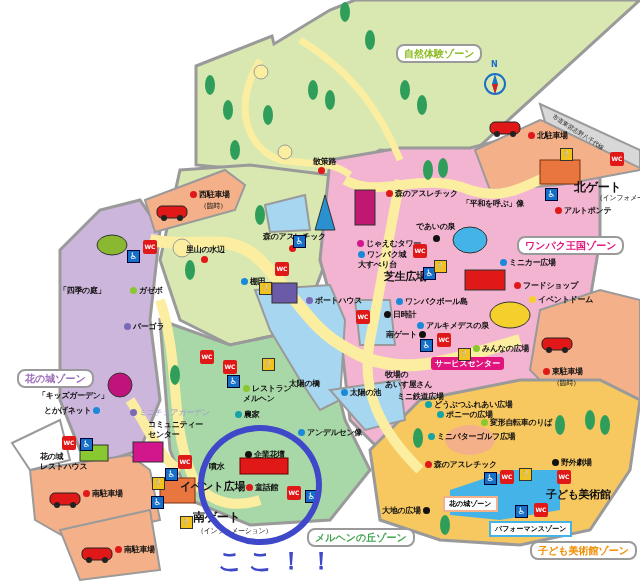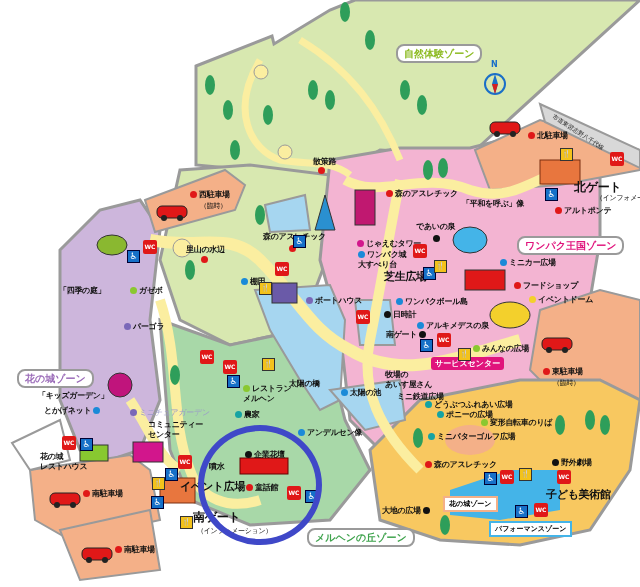--- a/index.html
+++ b/index.html
@@ -136,20 +136,21 @@
 
     <circle cx="120" cy="385" r="12" fill="#c0147c" stroke="#333"></circle>
 
     <rect x="272" y="283" width="25" height="20" fill="#6a5aa8" stroke="#333"></rect>
   </svg>
 
   <div class="zone" style="left:396px; top:44px; color:#8dbb22;">自然体験ゾーン</div>
   <div class="zone" style="left:517px; top:236px; color:#e0147c;">ワンパク王国ゾーン</div>
   <div class="zone" style="left:17px; top:369px; color:#9a6ab8;">花の城ゾーン</div>
   <div class="zone" style="left:307px; top:528px; color:#3fa34d;">メルヘンの丘ゾーン</div>
+  <div class="zone" style="left:530px; top:541px; color:#f08c00;">子ども美術館ゾーン</div>
   <div class="plain-zone" style="left:443px; top:496px; border:2px solid #f4b088;">花の城ゾーン</div>
   <div class="plain-zone" style="left:489px; top:521px; border:2px solid #44b4e8;">パフォーマンスゾーン</div>
 
   <div class="road-label" style="left:548px; top:128px;">市道東習志野八千代線</div>
 
   <div class="lbl" style="left:491px; top:60px; color:#1a6fc8;">N</div>
 
   <div class="lbl gate" style="left:574px; top:182px;">北ゲート</div>
   <div class="lbl sub" style="left:596px; top:193px;">（インフォメーション）</div>
   <div class="lbl gate" style="left:193px; top:512px;">南ゲート</div>
@@ -280,13 +281,14 @@
   <div class="wc" style="left:287px; top:486px; background:#e01818;">WC</div>
   <div class="hc" style="left:305px; top:490px;">♿</div>
   <div class="hc" style="left:484px; top:472px;">♿</div>
   <div class="wc" style="left:500px; top:470px; background:#e01818;">WC</div>
   <div class="info" style="left:519px; top:468px;">🍴</div>
   <div class="wc" style="left:557px; top:470px; background:#e01818;">WC</div>
   <div class="hc" style="left:515px; top:505px;">♿</div>
   <div class="wc" style="left:534px; top:503px; background:#e01818;">WC</div>
 
   <div class="here-circle" style="left:198px; top:425px; width:112px; height:108px;"></div>
+  <div class="here-text" style="left:218px; top:545px;">ここ！！</div>
 </div>
 
 </body></html>

